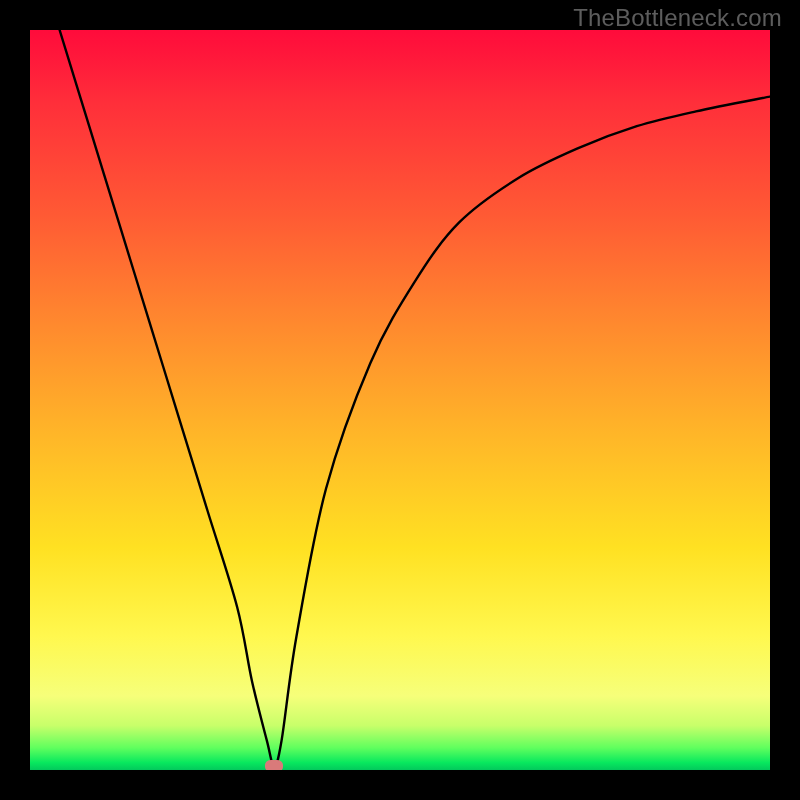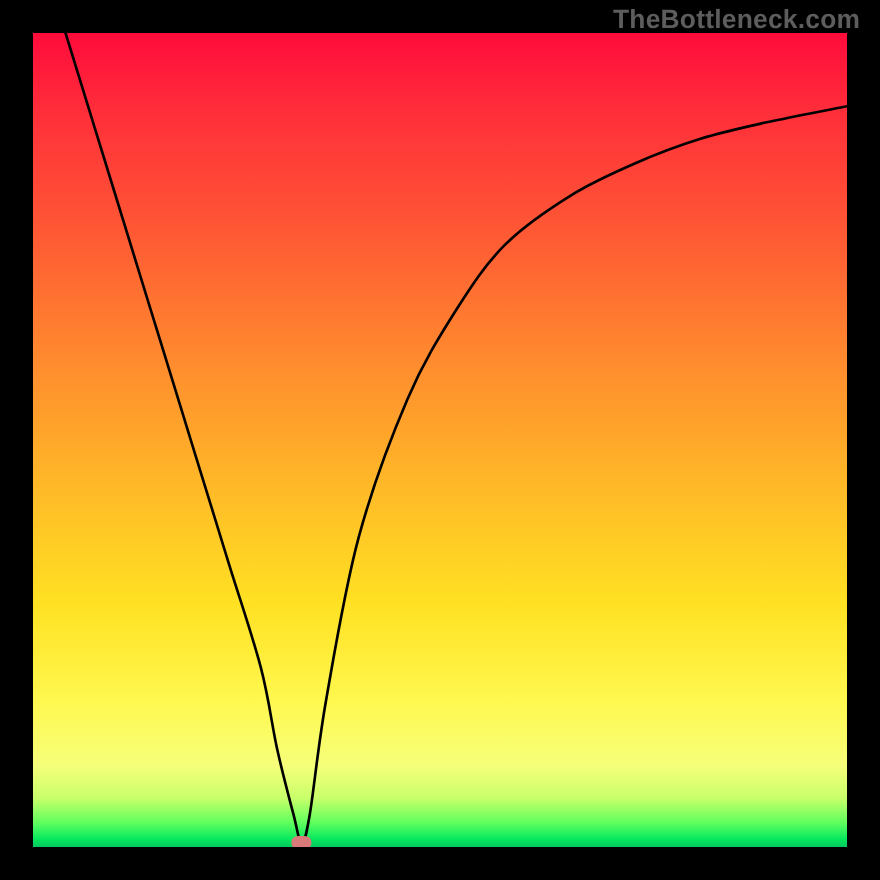--- a/index.html
+++ b/index.html
@@ -16,21 +16,21 @@
     width: 800px;
     height: 800px;
     background: #000;
   }
   .watermark {
     position: absolute;
     top: 4px;
     right: 18px;
     color: #5d5d5d;
     font-size: 24px;
-    font-weight: 700;
+    font-weight: 400;
     letter-spacing: 0.2px;
     user-select: none;
   }
   .plot-area {
     position: absolute;
     left: 30px;
     top: 30px;
     width: 740px;
     height: 740px;
     overflow: hidden;

